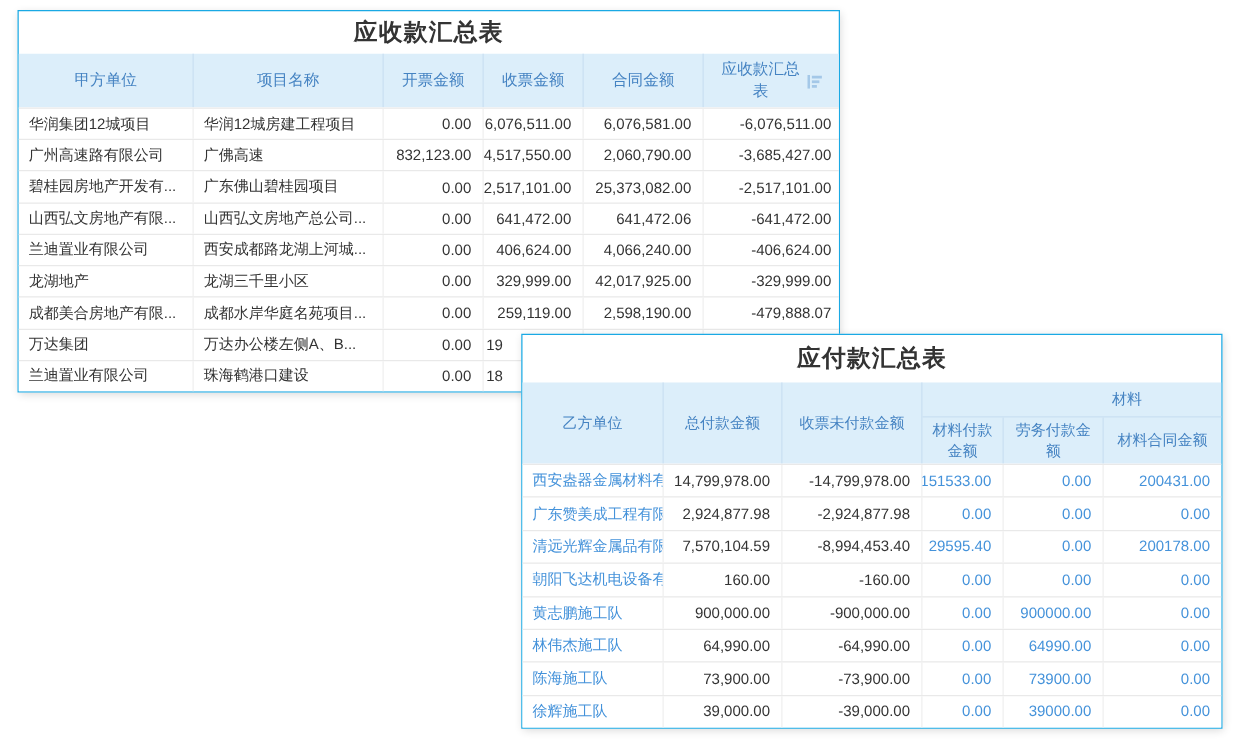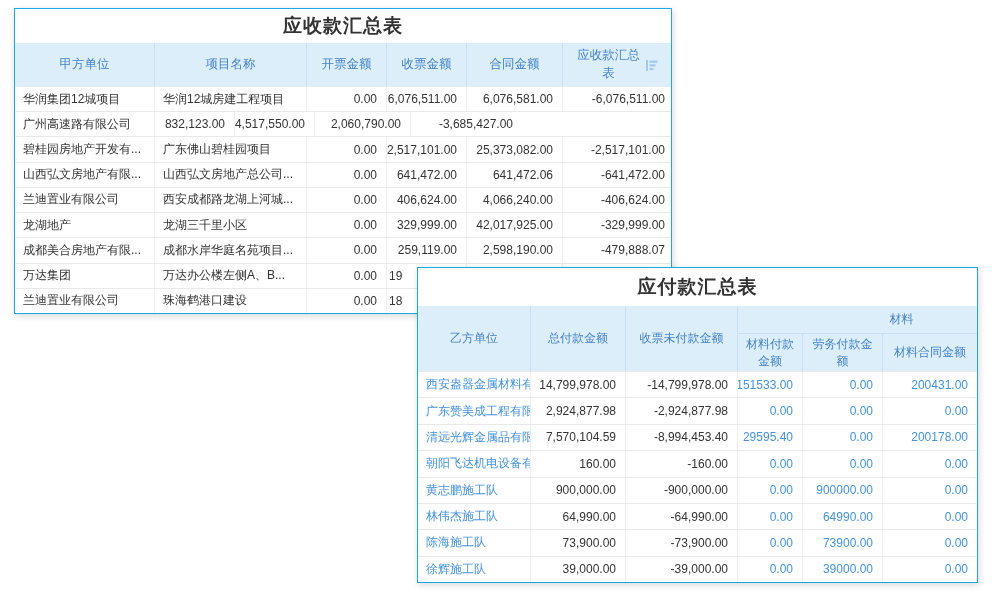--- a/index.html
+++ b/index.html
@@ -104,20 +104,21 @@
       <div class="tr">
         <div class="td r-c0 text">华润集团12城项目</div>
         <div class="td r-c1 text">华润12城房建工程项目</div>
         <div class="td r-c2 num">0.00</div>
         <div class="td r-c3 num">6,076,511.00</div>
         <div class="td r-c4 num">6,076,581.00</div>
         <div class="td r-c5 num">-6,076,511.00</div>
       </div>
       <div class="tr">
         <div class="td r-c0 text">广州高速路有限公司</div>
+        <div class="td r-c1 text">广佛高速</div>
         <div class="td r-c2 num">832,123.00</div>
         <div class="td r-c3 num">4,517,550.00</div>
         <div class="td r-c4 num">2,060,790.00</div>
         <div class="td r-c5 num">-3,685,427.00</div>
       </div>
       <div class="tr">
         <div class="td r-c0 text">碧桂园房地产开发有...</div>
         <div class="td r-c1 text">广东佛山碧桂园项目</div>
         <div class="td r-c2 num">0.00</div>
         <div class="td r-c3 num">2,517,101.00</div>

